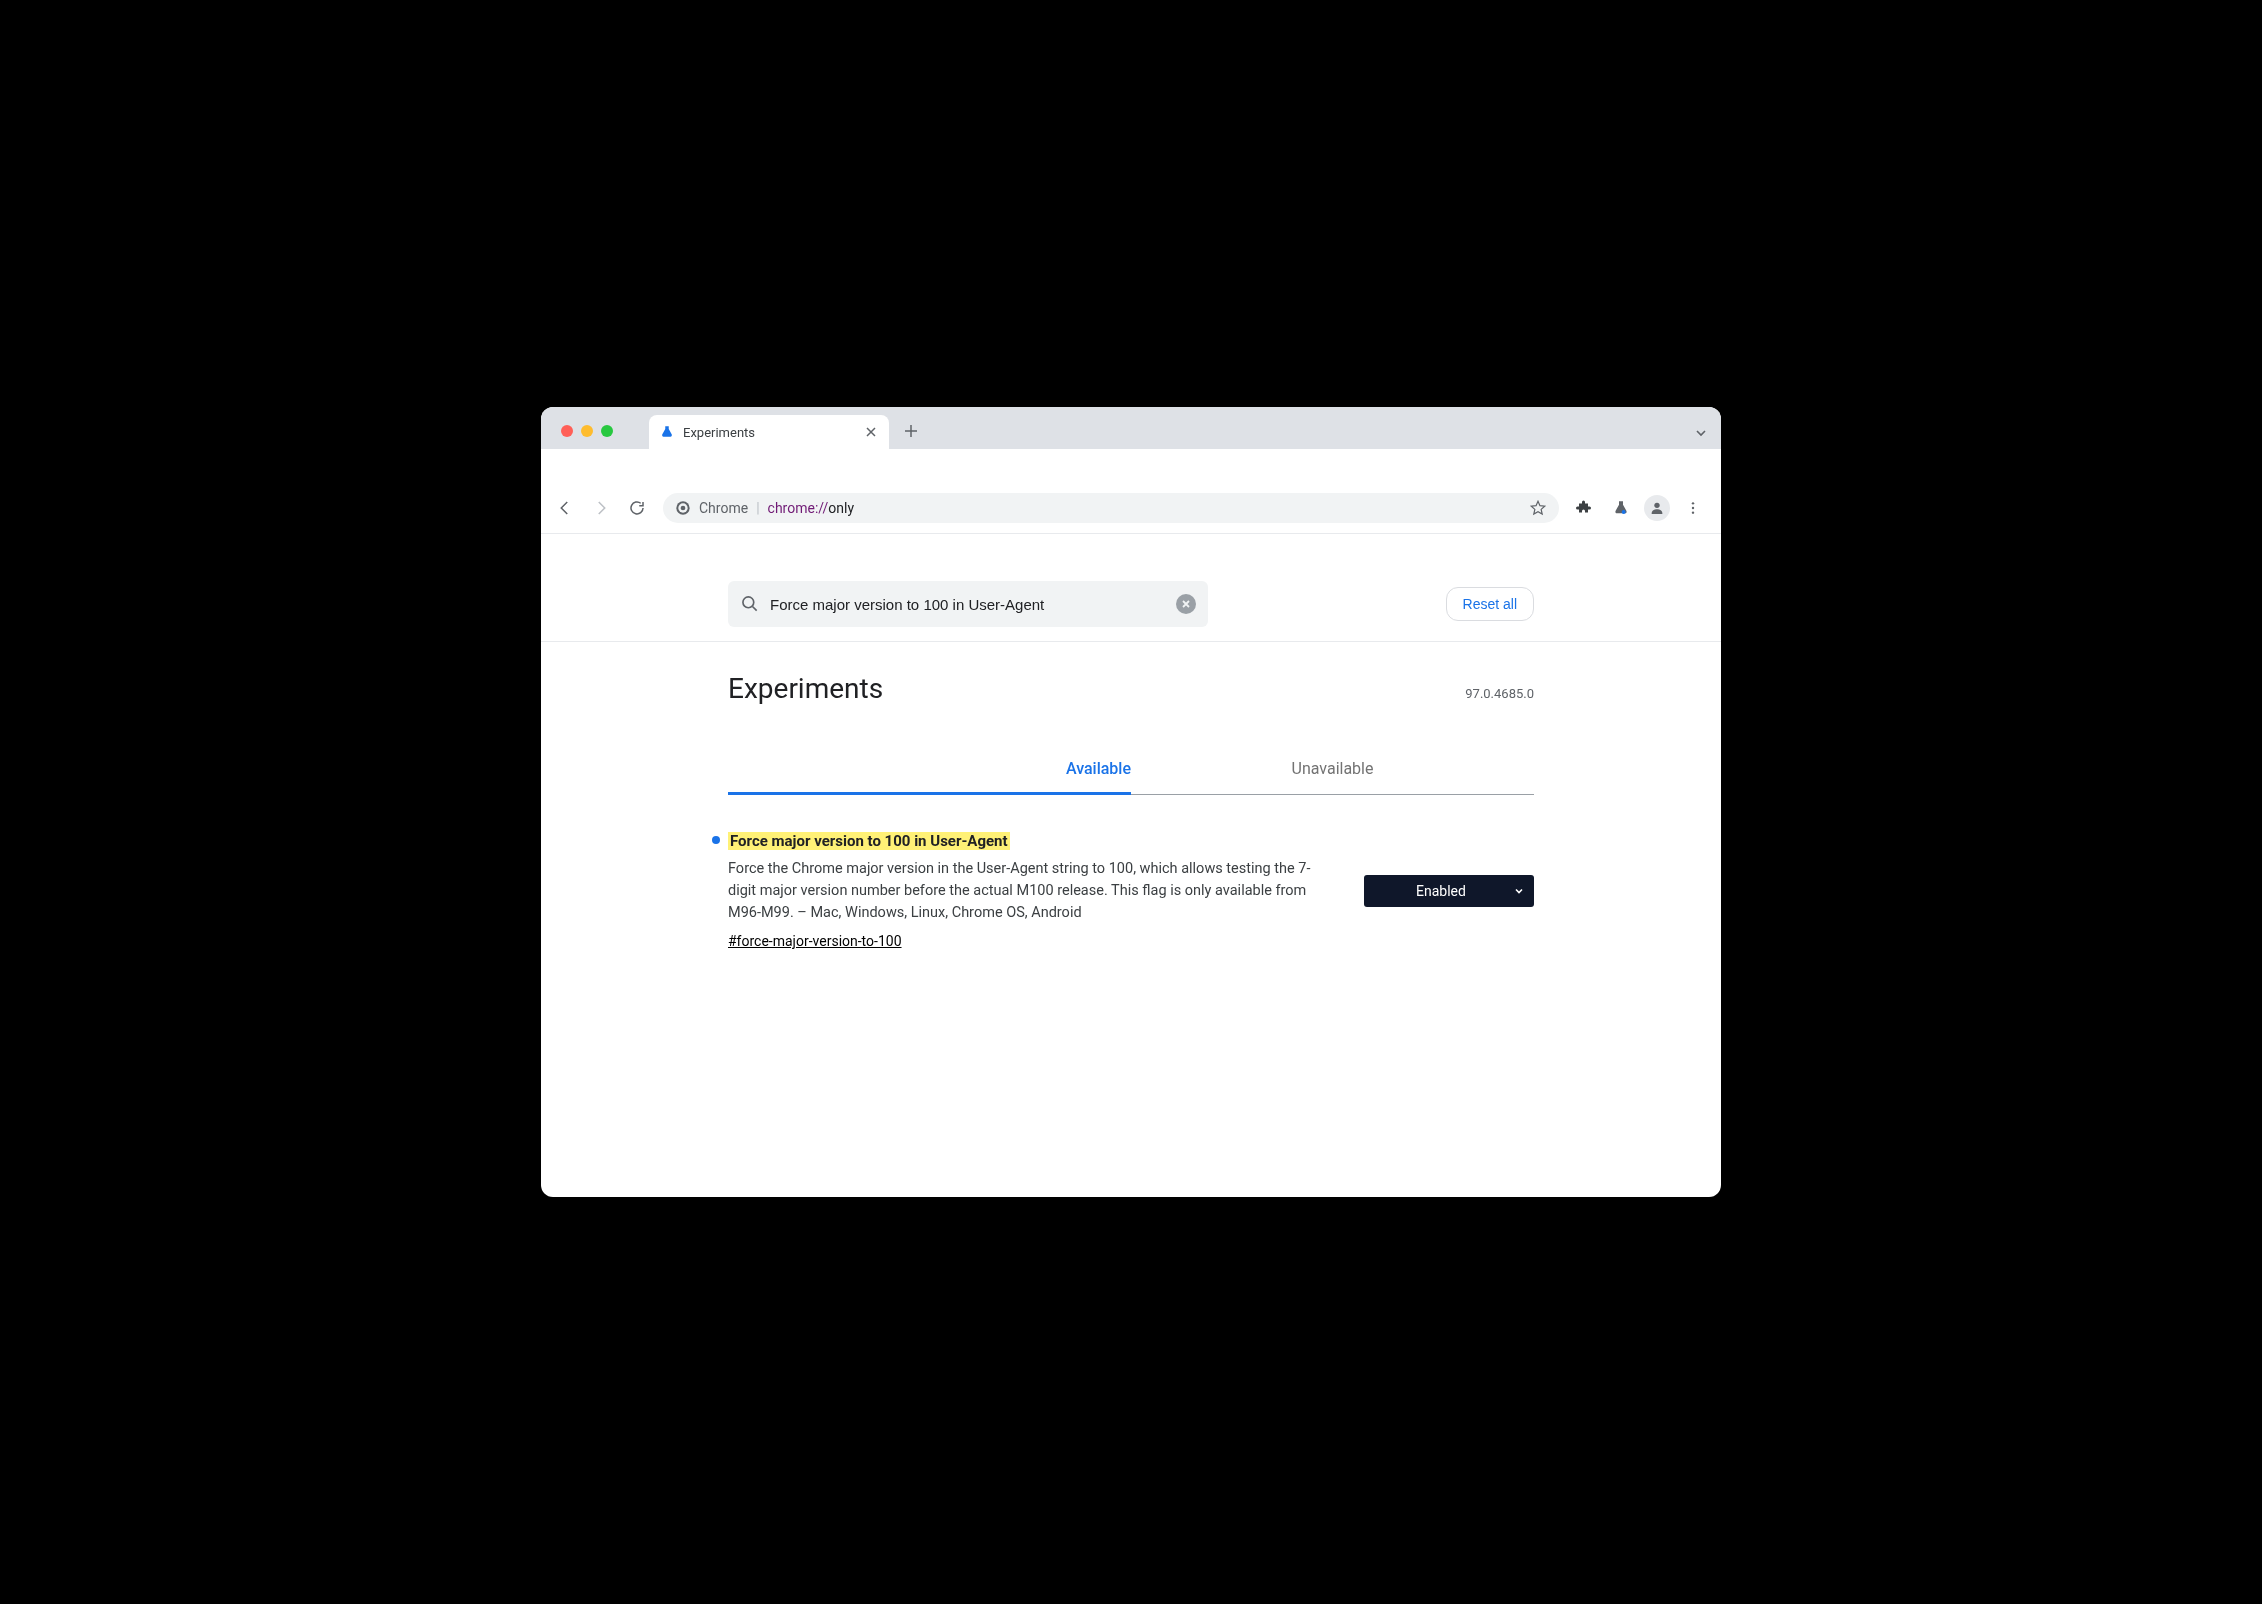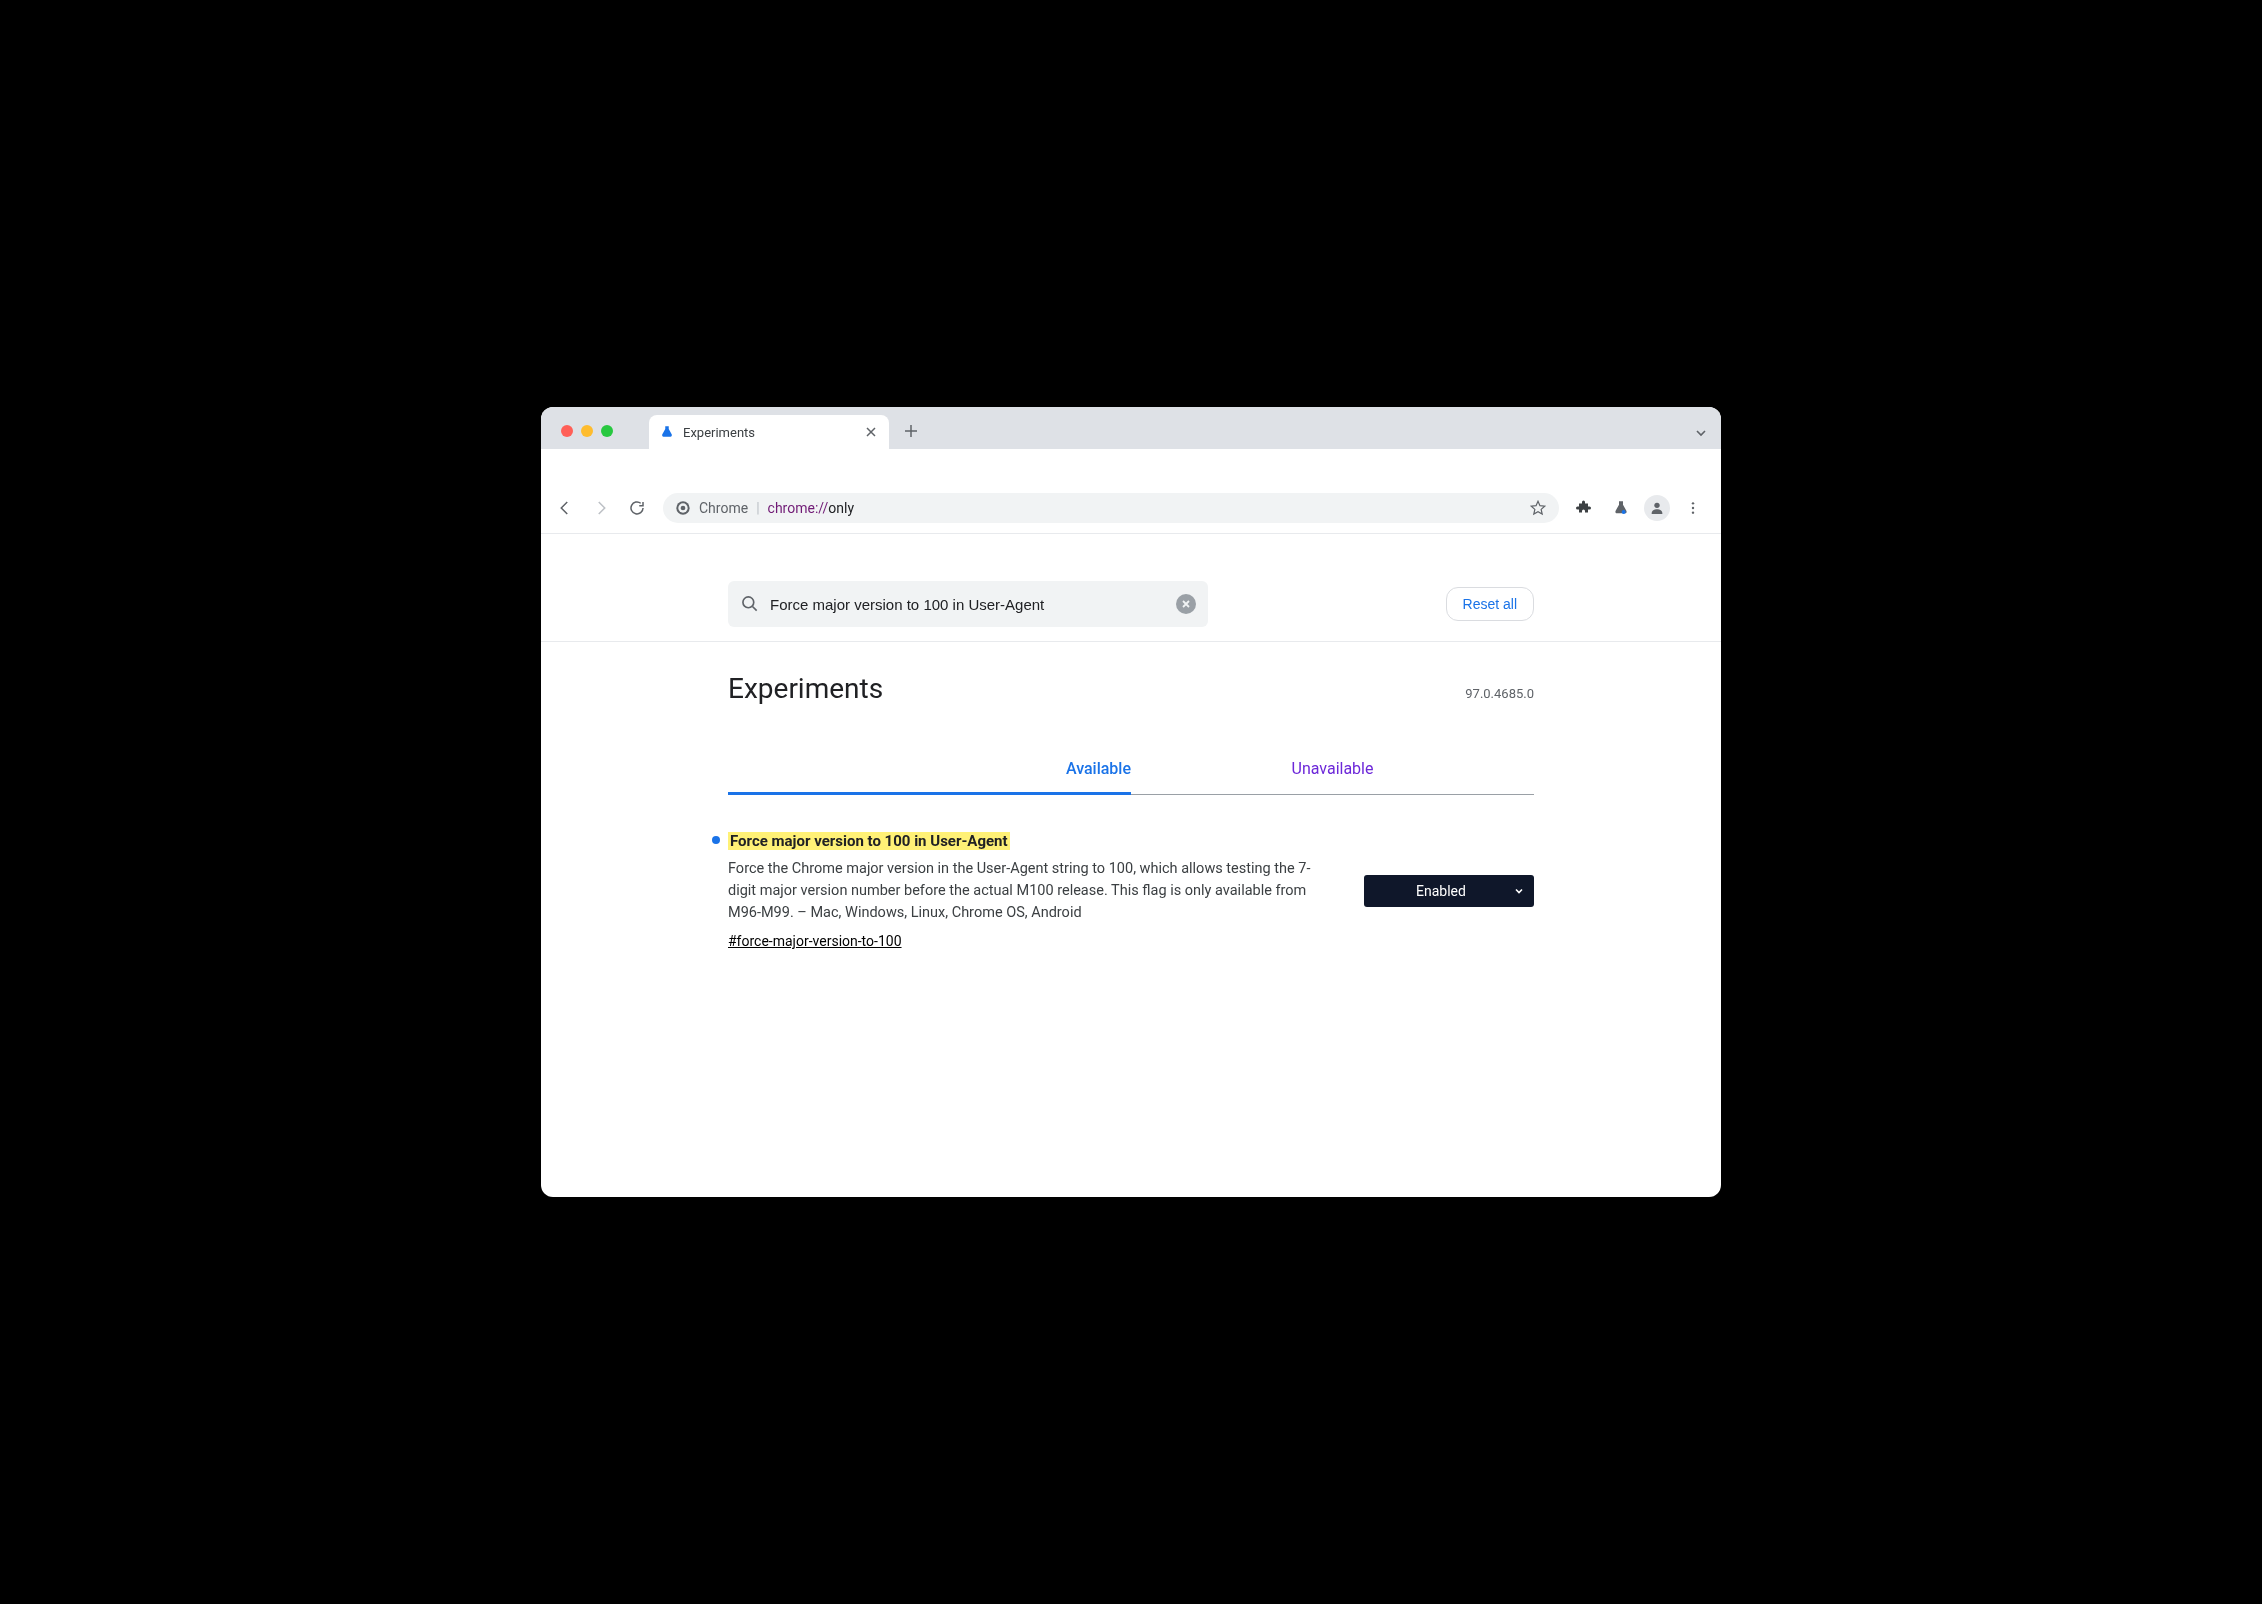--- a/index.html
+++ b/index.html
@@ -164,21 +164,21 @@
   .title-row { display:flex; align-items:baseline; }
   .page-title { font-size:28px; font-weight:400; color:#202124; }
   .version { margin-left:auto; font-size:13px; color:#5f6368; }
   .tabs {
     display:flex;
     margin-top:40px;
     border-bottom:1px solid #9aa0a6;
   }
   .tabs .t {
     flex:1; text-align:center; padding:14px 0;
-    font-size:16px; color:#6d28d9; cursor:pointer;
+    font-size:16px; color:#737373; cursor:pointer;
   }
   .tabs .t.active {
     color:#1a73e8;
     border-bottom:3px solid #1a73e8;
     margin-bottom:-1px;
     font-weight:500;
     text-align:right;
   }
   .flag {
     display:flex;

